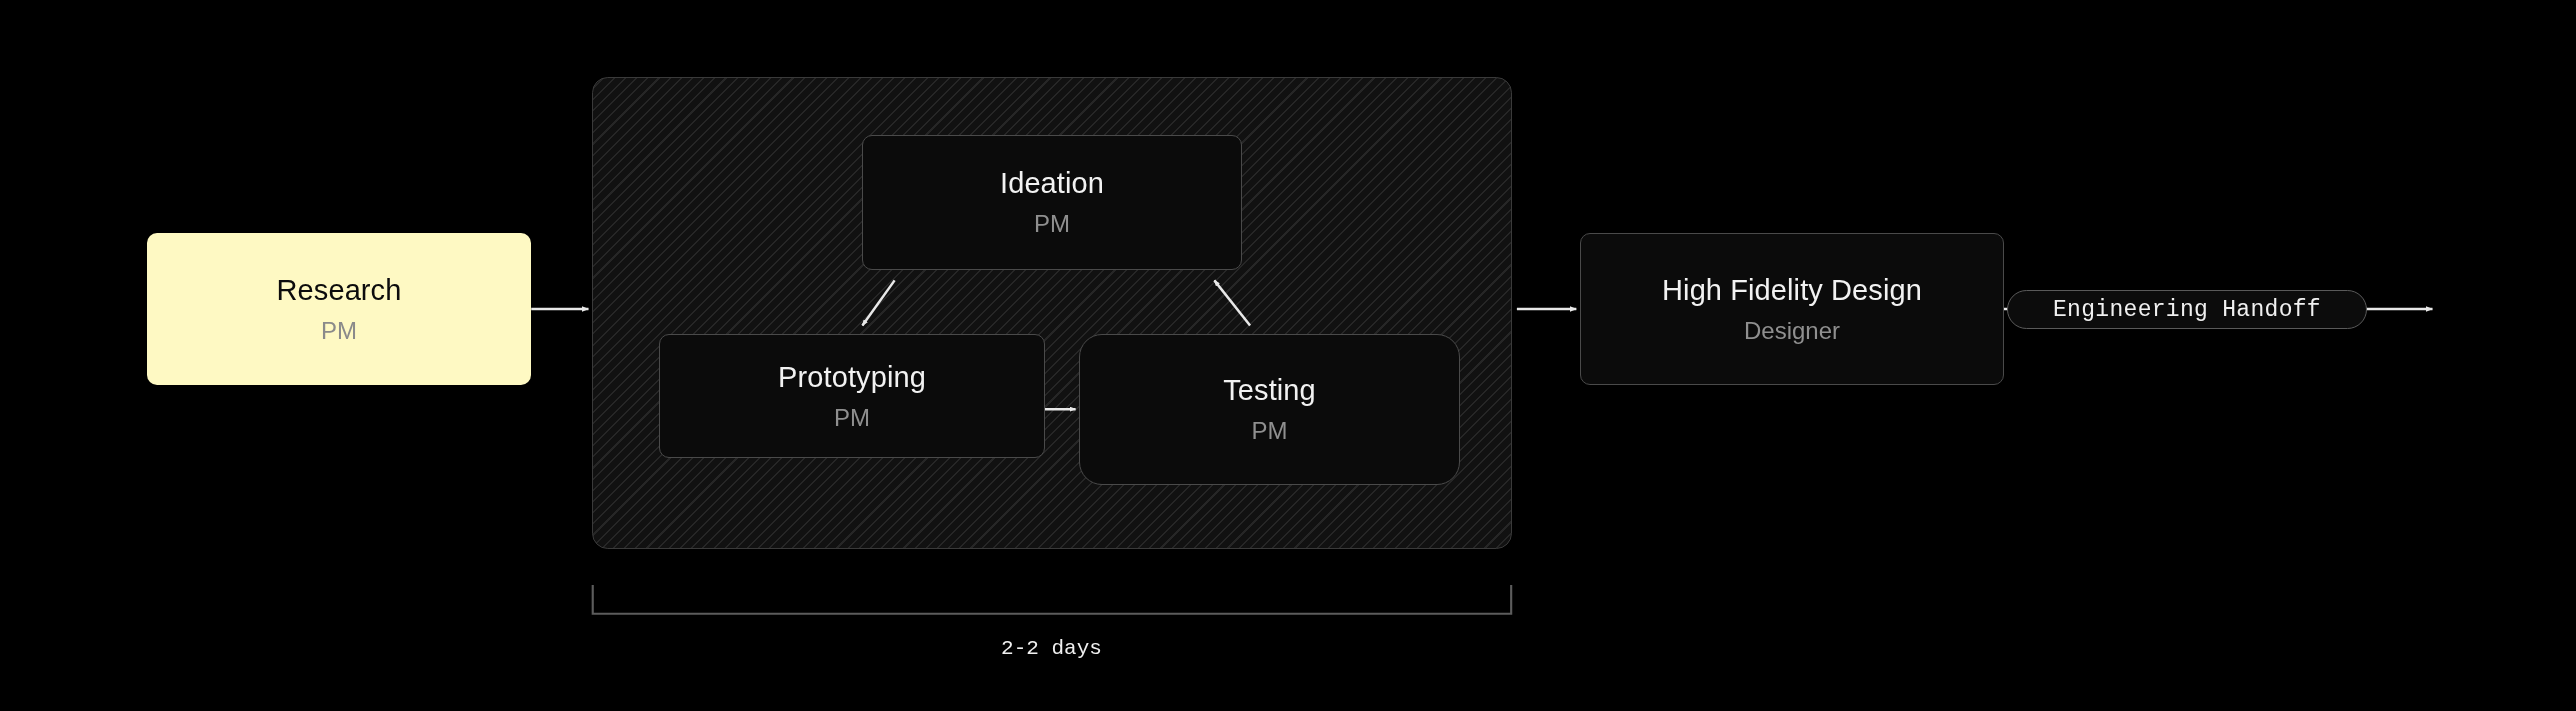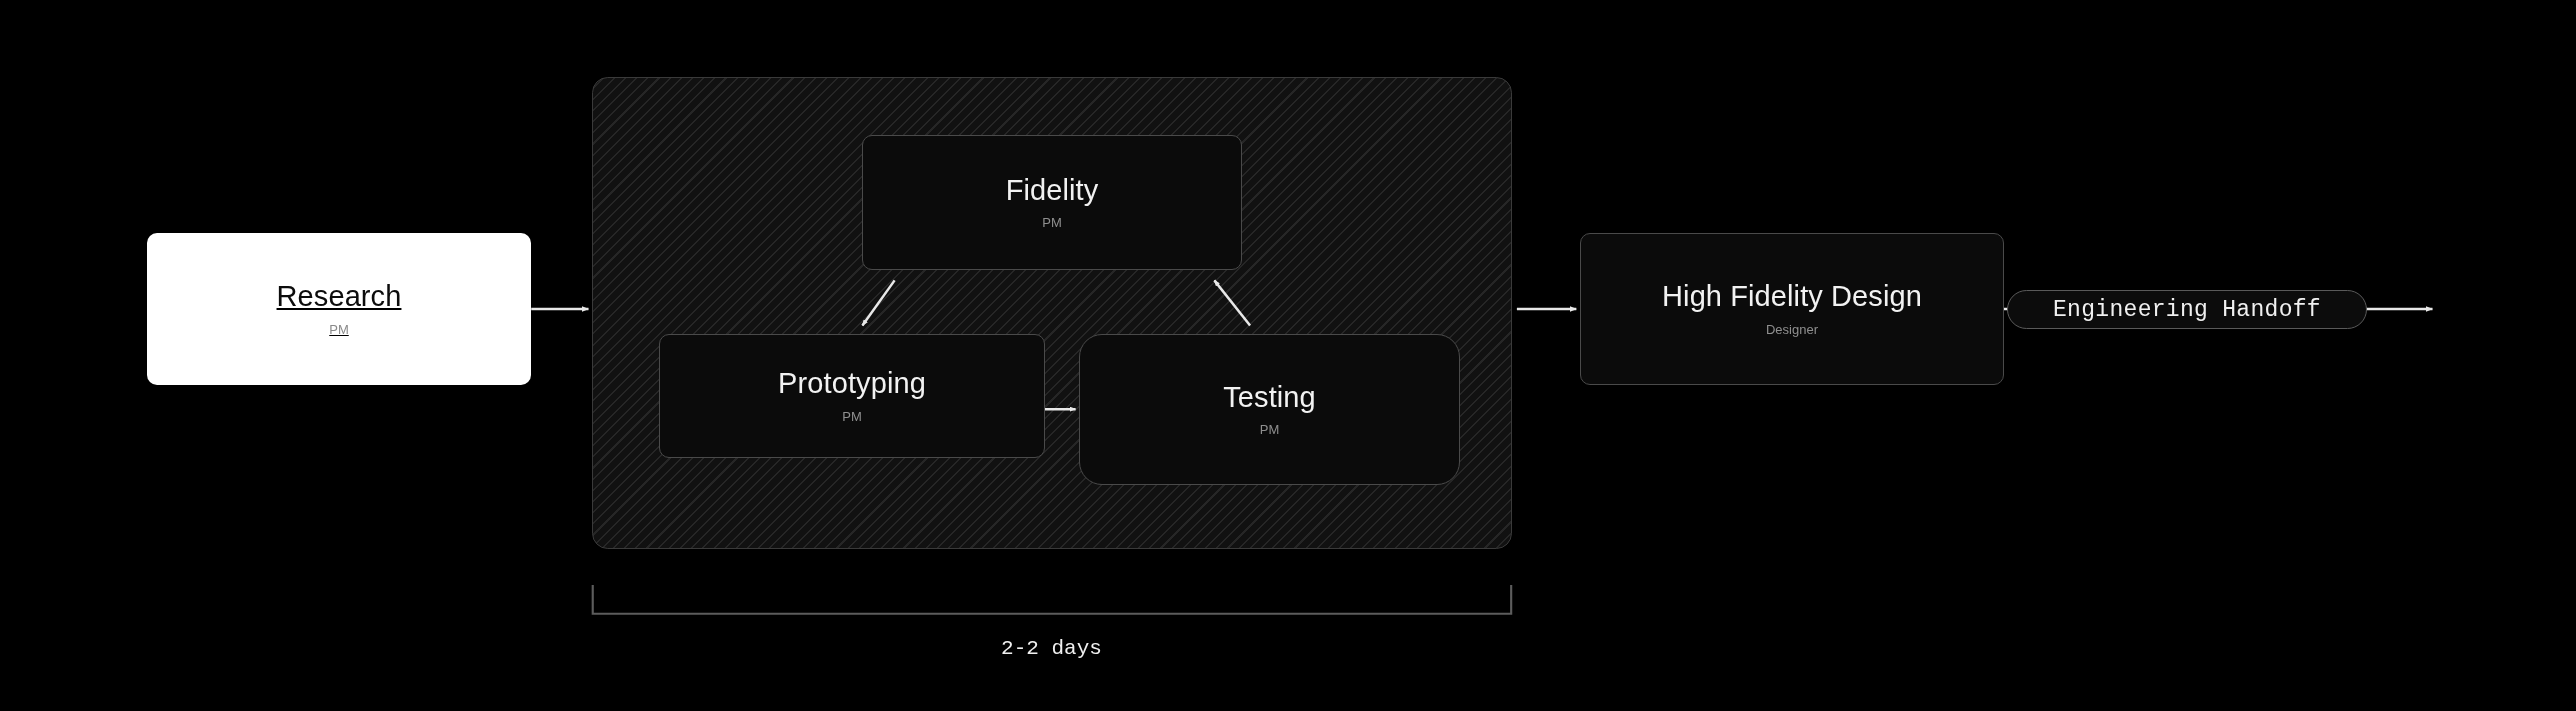--- a/index.html
+++ b/index.html
@@ -55,32 +55,31 @@
     flex-direction: column;
     align-items: center;
     justify-content: center;
     border-radius: 10px;
   }
   .node.dark {
     background: #0b0b0b;
     border: 1.4px solid #4a4a4a;
   }
   .node.light {
-    background: #ffffff;
+    background: #fef9c3;
     border: none;
-    text-decoration: underline;
   }
   .node-title {
     font-size: 29px;
     line-height: 1.15;
     letter-spacing: 0.1px;
     white-space: nowrap;
   }
   .node-subtitle {
-    font-size: 13px;
+    font-size: 24px;
     line-height: 1.15;
     margin-top: 9.3px;
     white-space: nowrap;
   }
   .node.dark .node-title { color: #f2f2f2; }
   .node.dark .node-subtitle { color: #8f8f8f; }
   .node.light .node-title { color: #0c0c0c; }
   .node.light .node-subtitle { color: #8a8a8a; }
 
   
@@ -159,21 +158,21 @@
       <path d="M828,818 L828,858 L2112,858 L2112,818" fill="none" stroke="#5c5c5c" stroke-width="3"></path>
     </g>
   </svg>
 
   <div class="node light" style="left:147px; top:233px; width:384px; height:152px;">
     <span class="node-title">Research</span>
     <span class="node-subtitle">PM</span>
   </div>
 
   <div class="node dark" style="left:862px; top:135px; width:380px; height:135px;">
-    <span class="node-title">Fidelity</span>
+    <span class="node-title">Ideation</span>
     <span class="node-subtitle">PM</span>
   </div>
 
   <div class="node dark" style="left:643px; top:334px; width:386px; height:124px;margin-left:16px;">
     <span class="node-title">Prototyping</span>
     <span class="node-subtitle">PM</span>
   </div>
 
   <div class="node dark" style="left:1079px; top:334px; width:381px; height:151px;border-radius:23px;">
     <span class="node-title">Testing</span>

